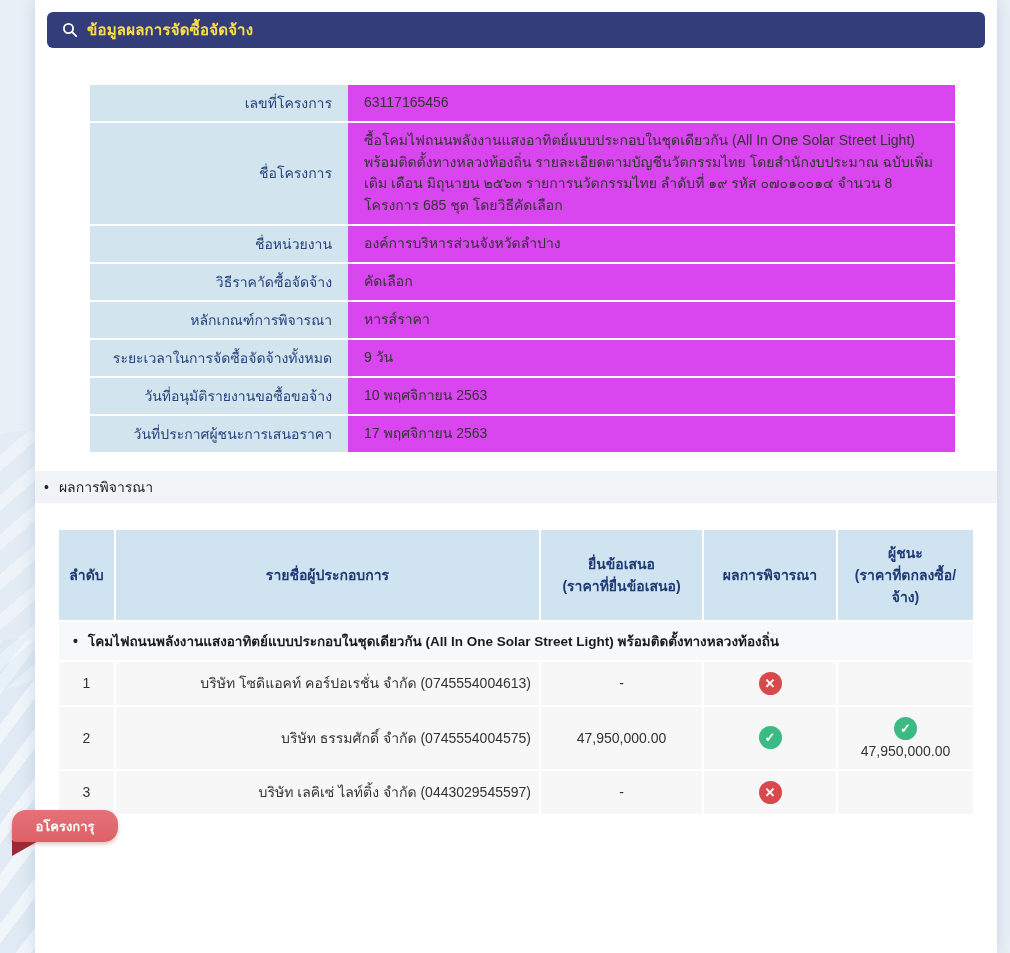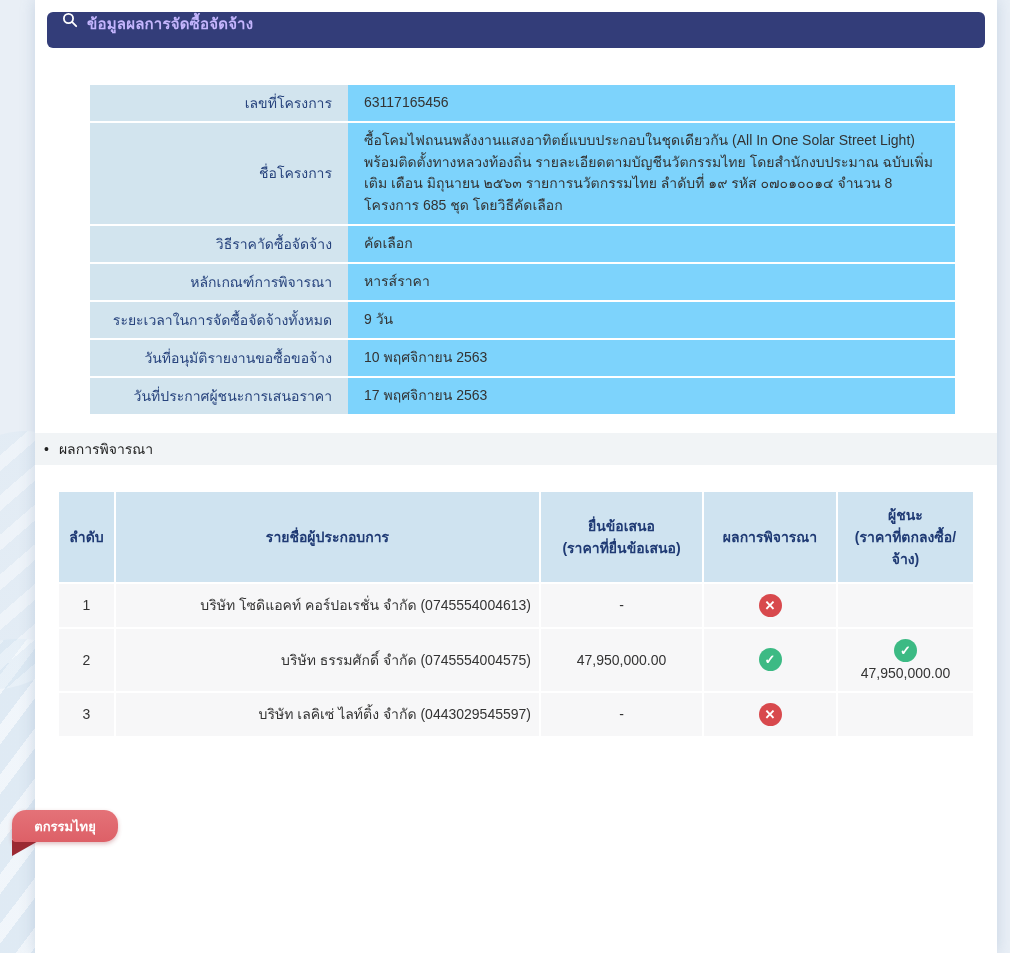--- a/index.html
+++ b/index.html
@@ -20,36 +20,36 @@
   .ribbon.r2 { left:-90px;  top:430px; width:200px; height:260px; transform:rotate(24deg); opacity:.35; }
 
   .card {
     position:absolute; left:35px; top:0; width:962px; height:953px;
     background:#ffffff; overflow:hidden;
     box-shadow:0 0 14px rgba(110,140,175,.28);
   }
 
   .header-bar {
     margin:12px 12px 0 12px; height:36px; border-radius:6px;
-    background:#333d79; color:#c4b5fd;
-    display:flex; gap:9px; padding:0 15px;
+    background:#333d79; color:#fde047;
+    display:flex; align-items:center; gap:9px; padding:0 15px;
   }
   .header-bar .title { font-size:15px; font-weight:bold; letter-spacing:.2px; }
 
   
   table.details {
     margin:35px 0 0 55px; width:865px;
     border-collapse:separate; border-spacing:0 2px; table-layout:fixed;
   }
   table.details td { vertical-align:middle; font-size:14px; }
   td.dlabel {
     width:258px; background:#d2e4ee; color:#27437d;
     text-align:right; padding:7px 16px 7px 8px;
   }
-  td.dvalue { background:#7dd3fc; padding:7px 16px; color:#333; line-height:1.55; }
+  td.dvalue { background:#d946ef; padding:7px 16px; color:#333; line-height:1.55; }
 
   .section-band {
     margin-top:17px; height:32px; background:#f1f4f6;
     display:flex; align-items:center; gap:10px; padding-left:9px;
     font-size:14px; color:#222;
   }
   .bullet { font-size:14px; color:#222; }
 
   
   table.results {
@@ -120,20 +120,24 @@
 
   <table class="details">
     <tbody>
         <tr>
       <td class="dlabel">เลขที่โครงการ</td>
       <td class="dvalue">63117165456</td>
     </tr>
     <tr>
       <td class="dlabel">ชื่อโครงการ</td>
       <td class="dvalue">ซื้อโคมไฟถนนพลังงานแสงอาทิตย์แบบประกอบในชุดเดียวกัน (All In One Solar Street Light) พร้อมติดตั้งทางหลวงท้องถิ่น รายละเอียดตามบัญชีนวัตกรรมไทย โดยสำนักงบประมาณ ฉบับเพิ่มเติม เดือน มิถุนายน ๒๕๖๓ รายการนวัตกรรมไทย ลำดับที่ ๑๙ รหัส ๐๗๐๑๐๐๑๔ จำนวน 8 โครงการ 685 ชุด โดยวิธีคัดเลือก</td>
+    </tr>
+    <tr>
+      <td class="dlabel">ชื่อหน่วยงาน</td>
+      <td class="dvalue">องค์การบริหารส่วนจังหวัดลำปาง</td>
     </tr>
     <tr>
       <td class="dlabel">วิธีราคาัดซื้อจัดจ้าง</td>
       <td class="dvalue">คัดเลือก</td>
     </tr>
     <tr>
       <td class="dlabel">หลักเกณฑ์การพิจารณา</td>
       <td class="dvalue">หารส์ราคา</td>
     </tr>
     <tr>
@@ -168,20 +172,23 @@
         <tr>
       <th>ลำดับ</th>
       <th>รายชื่อผู้ประกอบการ</th>
       <th>ยื่นข้อเสนอ
 (ราคาที่ยื่นข้อเสนอ)</th>
       <th>ผลการพิจารณา</th>
       <th>ผู้ชนะ
 (ราคาที่ตกลงซื้อ/จ้าง)</th>
     </tr>
     <tr>
+      <td class="group-row" colspan="5"><span class="bullet">•</span><span>โคมไฟถนนพลังงานแสงอาทิตย์แบบประกอบในชุดเดียวกัน (All In One Solar Street Light) พร้อมติดตั้งทางหลวงท้องถิ่น</span></td>
+    </tr>
+    <tr>
       <td class="data med">1</td>
       <td class="data name med">บริษัท โซดิแอคท์ คอร์ปอเรชั่น จำกัด (0745554004613)</td>
       <td class="data med">-</td>
       <td class="data med"><span class="ic ic-fail">✕</span></td>
       <td class="data med"></td>
     </tr>
     <tr>
       <td class="data tall">2</td>
       <td class="data name tall">บริษัท ธรรมศักดิ์ จำกัด (0745554004575)</td>
       <td class="data tall">47,950,000.00</td>
@@ -199,13 +206,13 @@
       <td class="data med">-</td>
       <td class="data med"><span class="ic ic-fail">✕</span></td>
       <td class="data med"></td>
     </tr>
   </tbody>
     </table>
 
 </div>
 
 <div class="note-fold"></div>
-<div class="note-badge">ตกรรมไทยุ</div>
+<div class="note-badge">อโครงการุ</div>
 
 </body></html>

